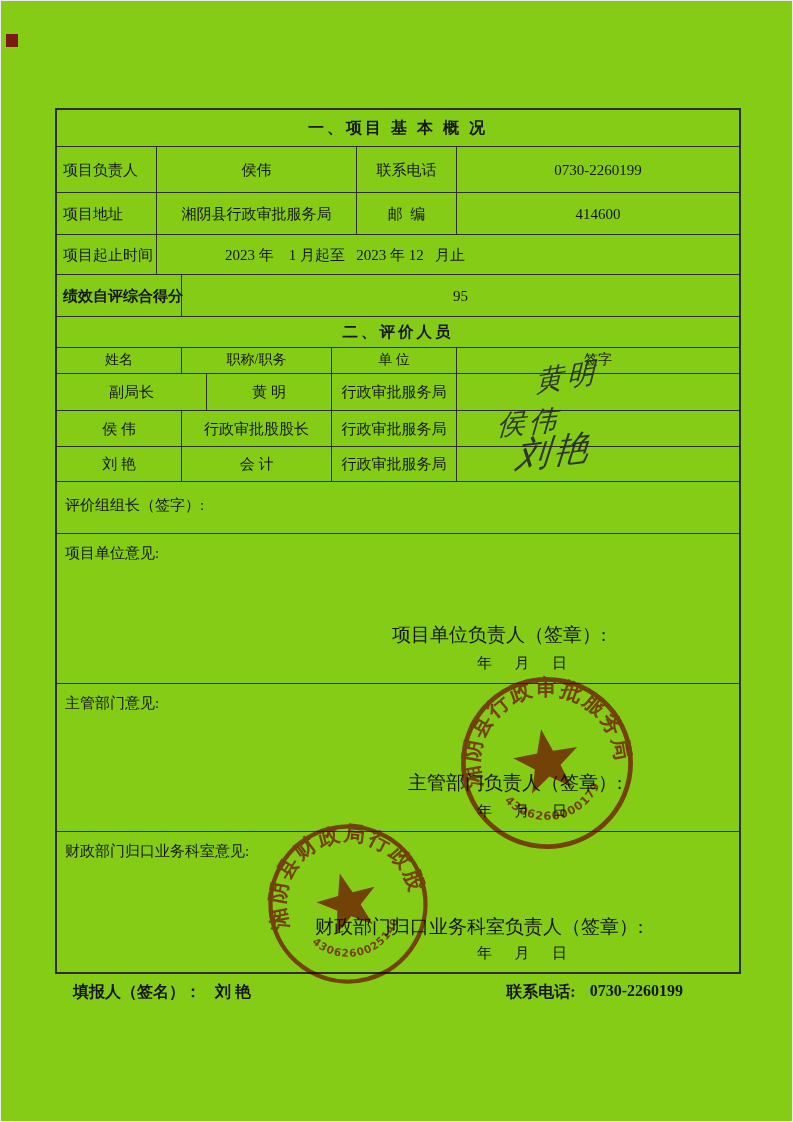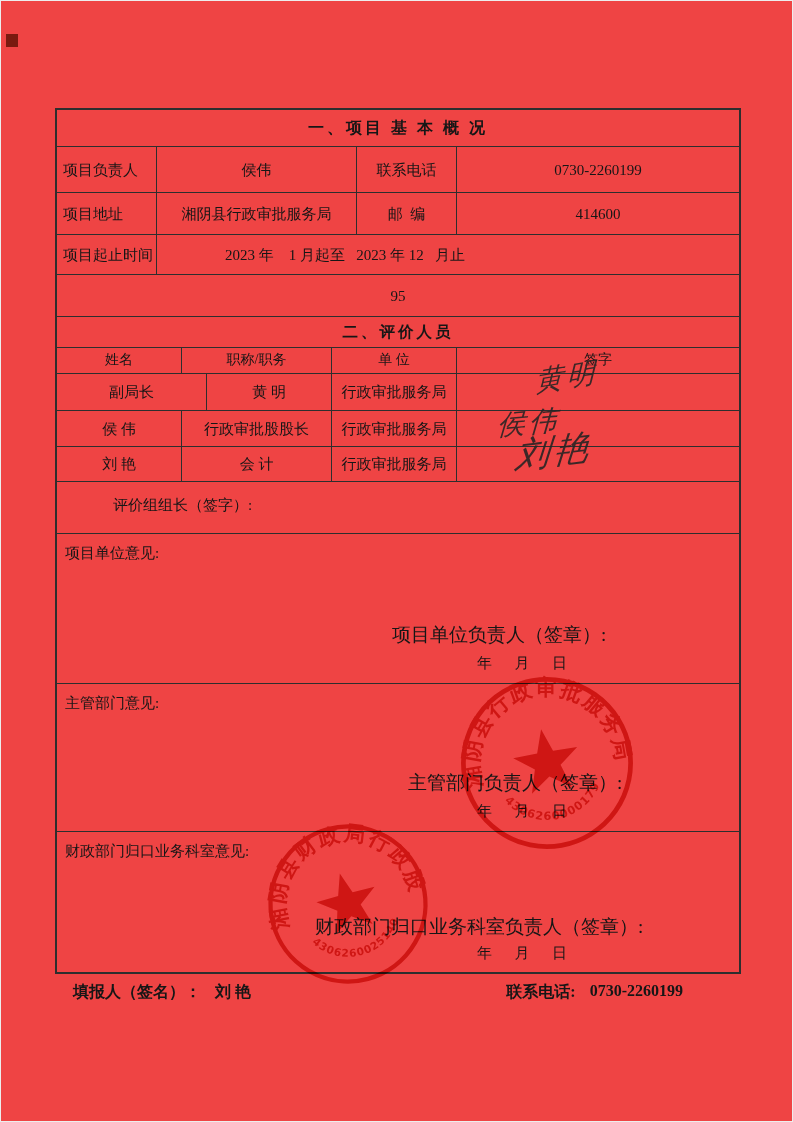--- a/index.html
+++ b/index.html
@@ -1,38 +1,38 @@
 <!DOCTYPE html>
 <html><head>
 <meta charset="utf-8">
 <style>
   html,body{margin:0;padding:0;background:#ffffff;}
   .page{
-    position:relative;width:793px;height:1122px;background:#ef4444;
+    position:relative;width:793px;height:1122px;background:#84cc16;
     font-family:"Liberation Serif","DejaVu Serif",serif;color:#161616;overflow:hidden;
     box-shadow:inset 0 0 0 1px #ededed;
   }
   .corner-mark{position:absolute;left:6px;top:34px;width:12px;height:13px;background:#7a1a10;}
   .form{position:absolute;left:55px;top:108px;width:686px;border:2px solid #2e2e2e;box-sizing:border-box;background:transparent;}
   .row{display:flex;border-bottom:1px solid #2e2e2e;box-sizing:border-box;}
   .row:last-child{border-bottom:none;}
   .c{box-sizing:border-box;border-right:1px solid #2e2e2e;display:flex;align-items:center;font-size:15px;white-space:pre;line-height:1.2;}
   .c:last-child{border-right:none;}
   .lab{padding-left:6px;justify-content:flex-start;text-align:center;}
   .ctr{justify-content:center;text-align:center;}
   .w100{width:100px;}.w200{width:200px;}.w125{width:125px;}.w150{width:150px;}
   .grow{flex:1;}
   .title{justify-content:center;font-weight:bold;font-size:16px;letter-spacing:3px;}
   .indent{padding-left:68px;}
   .evhead .c{font-size:14px;}
   .oprow{position:relative;display:block;padding-left:48px;}
   .op-label{position:absolute;left:8px;top:10px;font-size:15px;white-space:pre;}
   .op-sign{position:absolute;font-size:19px;white-space:pre;}
   .op-date{position:absolute;font-size:15px;white-space:pre;}
-  .toprow{align-items:flex-start;padding-top:14px;padding-left:48px;}
+  .toprow{align-items:flex-start;padding-top:14px;}
   .footer{position:absolute;left:55px;top:982px;width:686px;display:flex;justify-content:space-between;
           font-size:16px;font-weight:600;padding:0 58px 0 18px;box-sizing:border-box;white-space:pre;}
   .footer .pair{display:flex;gap:14px;white-space:pre;}
   .sig{position:absolute;color:#242424;opacity:.88;font-style:italic;letter-spacing:4px;
        font-family:"DejaVu Sans",sans-serif;pointer-events:none;}
   .sig1{left:535px;top:358px;font-size:28px;transform:rotate(-9deg) skewX(-10deg);}
   .sig2{left:497px;top:404px;font-size:28px;transform:rotate(-5deg) skewX(-8deg);}
   .sig3{left:515px;top:428px;font-size:35px;transform:rotate(-7deg) skewX(-12deg);}
   .stamp{position:absolute;mix-blend-mode:multiply;opacity:.88;pointer-events:none;}
   .stamp svg{display:block;}
@@ -66,20 +66,21 @@
       <div class="c ctr w100">邮  编</div>
       <div class="c ctr grow">414600</div>
     </div>
 
     <div class="row" style="height:40px">
       <div class="c lab w100">项目起止时间</div>
       <div class="c grow indent">2023 年    1 月起至   2023 年 12   月止</div>
     </div>
 
     <div class="row" style="height:42px">
+      <div class="c lab w125" style="font-weight:600">绩效自评综合得分</div>
       <div class="c ctr grow">95</div>
     </div>
 
     <div class="row" style="height:31px">
       <div class="c grow title" style="font-size:15.5px">二、评价人员</div>
     </div>
 
     <div class="row evhead" style="height:26px">
       <div class="c ctr w125">姓名</div>
       <div class="c ctr w150">职称/职务</div>

